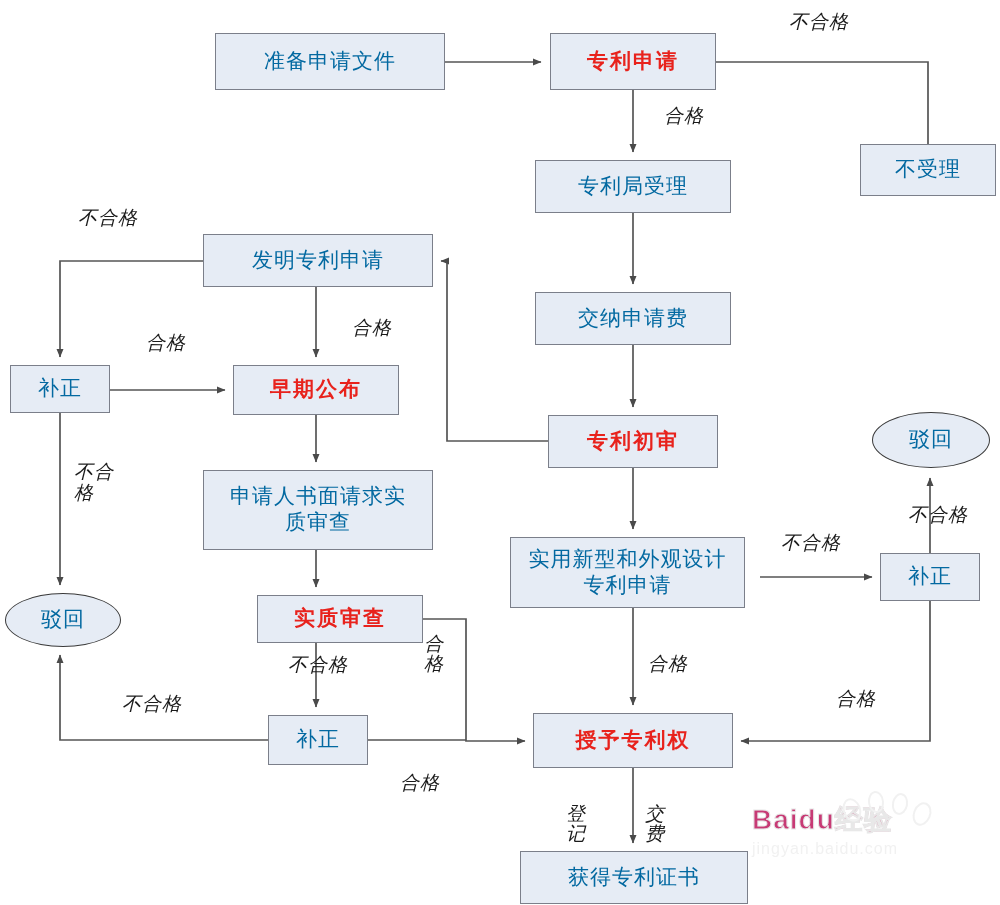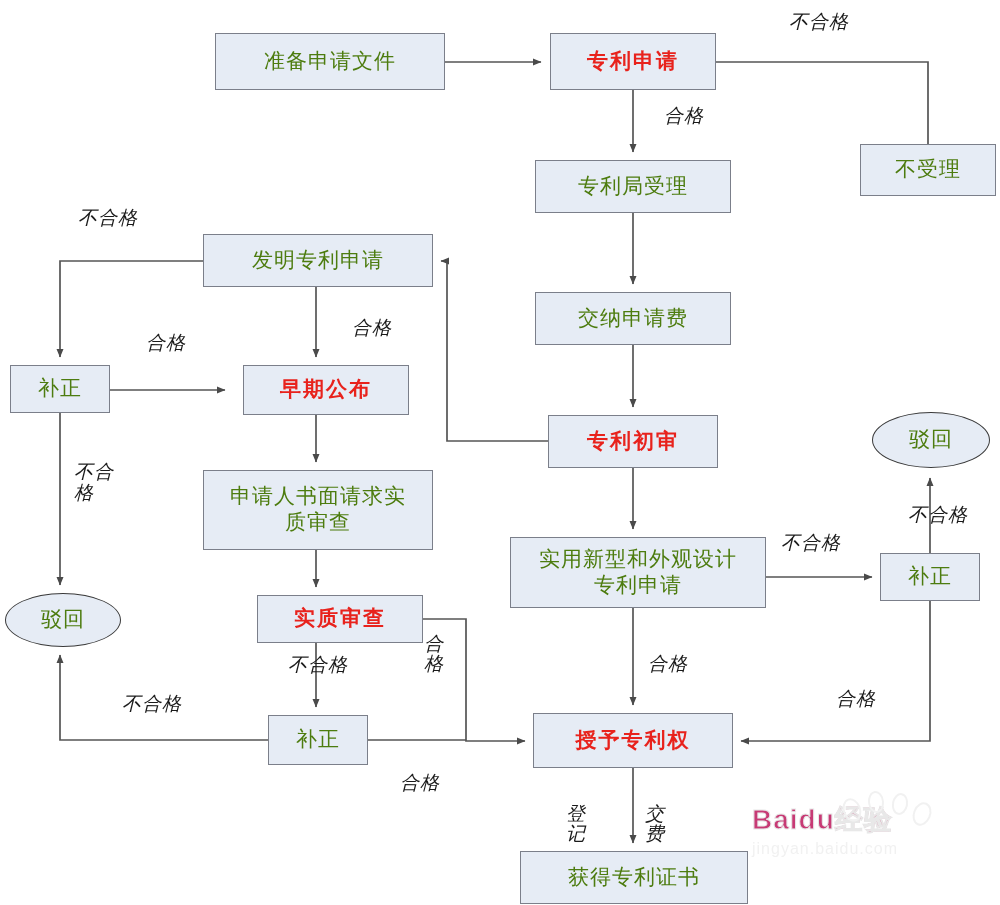--- a/index.html
+++ b/index.html
@@ -24,21 +24,21 @@
   }
   .node {
     position: absolute;
     box-sizing: border-box;
     background: #e6ecf5;
     border: 1.5px solid #7b7f8a;
     display: flex;
     align-items: center;
     justify-content: center;
     text-align: center;
-    color: #4d7c0f;
+    color: #0369a1;
     font-size: 21px;
     line-height: 1.22;
     letter-spacing: 1px;
     white-space: pre-line;
   }
   .node.red {
     color: #e8221c;
     font-weight: bold;
     letter-spacing: 2px;
   }
@@ -153,27 +153,27 @@
 
   <div id="nodes-layer">
       <div class="node" style="left: 215px; top: 33px; width: 230px; height: 57px;">准备申请文件</div>
       <div class="node red" style="left: 550px; top: 33px; width: 166px; height: 57px;">专利申请</div>
       <div class="node" style="left: 860px; top: 144px; width: 136px; height: 52px;">不受理</div>
       <div class="node" style="left: 535px; top: 160px; width: 196px; height: 53px;">专利局受理</div>
       <div class="node" style="left: 535px; top: 292px; width: 196px; height: 53px;">交纳申请费</div>
       <div class="node red" style="left: 548px; top: 415px; width: 170px; height: 53px; font-family: Liberation Serif, serif;">专利初审</div>
       <div class="node" style="left: 203px; top: 234px; width: 230px; height: 53px;">发明专利申请</div>
       <div class="node" style="left: 10px; top: 365px; width: 100px; height: 48px;">补正</div>
-      <div class="node red" style="left: 243px; top: 365px; width: 166px; height: 50px;">早期公布</div>
+      <div class="node red" style="left: 233px; top: 365px; width: 166px; height: 50px;">早期公布</div>
       <div class="node" style="left: 203px; top: 470px; width: 230px; height: 80px;">申请人书面请求实
 质审查</div>
       <div class="node red" style="left: 233px; top: 595px; width: 166px; height: 48px; margin-left: 24px;">实质审查</div>
       <div class="node oval" style="left: 5px; top: 593px; width: 116px; height: 54px;">驳回</div>
       <div class="node" style="left: 268px; top: 715px; width: 100px; height: 50px;">补正</div>
-      <div class="node" style="left: 510px; top: 537px; width: 256px; height: 71px;">实用新型和外观设计
+      <div class="node" style="left: 510px; top: 537px; width: 235px; height: 71px;">实用新型和外观设计
 专利申请</div>
       <div class="node" style="left: 880px; top: 553px; width: 100px; height: 48px;">补正</div>
       <div class="node oval" style="left: 872px; top: 412px; width: 118px; height: 56px;">驳回</div>
       <div class="node red" style="left: 533px; top: 713px; width: 200px; height: 55px;">授予专利权</div>
       <div class="node" style="left: 520px; top: 851px; width: 228px; height: 53px;">获得专利证书</div>
     </div>
 
   <div id="labels-layer">
       <div class="elabel" style="left: 789px; top: 12px;">不合格</div>
       <div class="elabel" style="left: 664px; top: 106px;">合格</div>

